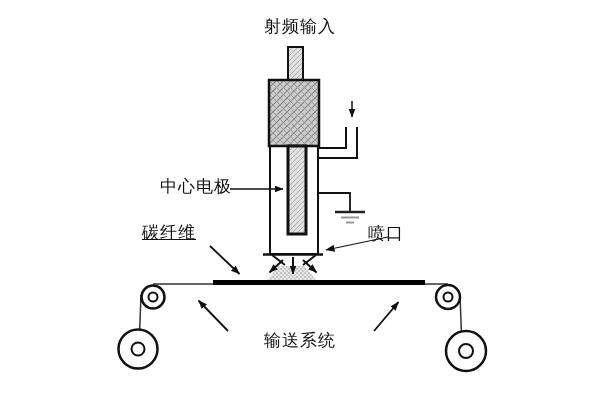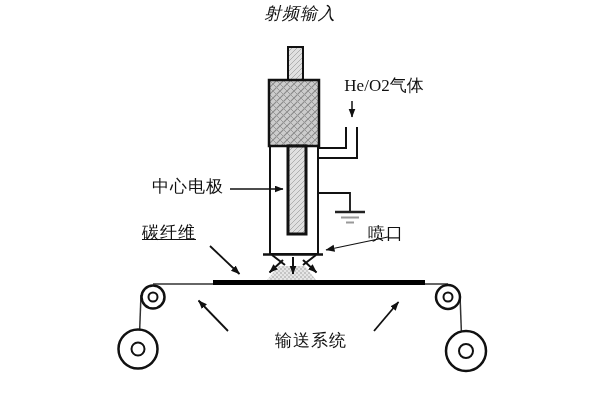--- a/index.html
+++ b/index.html
@@ -85,19 +85,18 @@
       <circle cx="466" cy="351" r="7" stroke-width="2"></circle>
     </g>
 
     <line x1="230" y1="189" x2="283" y2="189" stroke="#111" stroke-width="1.5" marker-end="url(#arr)"></line>
     <line x1="210" y1="246" x2="239.5" y2="274" stroke="#111" stroke-width="1.8" marker-end="url(#arr)"></line>
     <line x1="388" y1="237" x2="326" y2="250" stroke="#111" stroke-width="1.2" marker-end="url(#arr)"></line>
     <line x1="228" y1="331" x2="198.5" y2="300.5" stroke="#111" stroke-width="1.8" marker-end="url(#arr)"></line>
     <line x1="374" y1="331" x2="398.5" y2="302" stroke="#111" stroke-width="1.8" marker-end="url(#arr)"></line>
   </svg>
 
-  <div class="lbl" style="left:300px;top:5px;font-style:italic;">射频输入</div>
-  <div class="lbl" style="left:384px;top:77px;letter-spacing:0;">He/O2气体</div>
-  <div class="lbl" style="left:188px;top:178px;">中心电极</div>
+  <div class="lbl" style="left:300px;top:18px;">射频输入</div>
+  <div class="lbl" style="left:196px;top:178px;">中心电极</div>
   <div class="lbl" style="left:169px;top:224px;text-decoration:underline;">碳纤维</div>
   <div class="lbl" style="left:386px;top:225px;">喷口</div>
-  <div class="lbl" style="left:311px;top:332px;">输送系统</div>
+  <div class="lbl" style="left:300px;top:332px;">输送系统</div>
 </div>
 
 </body></html>

